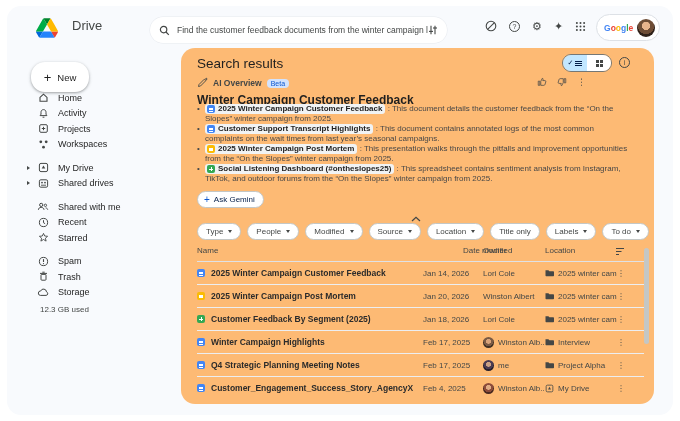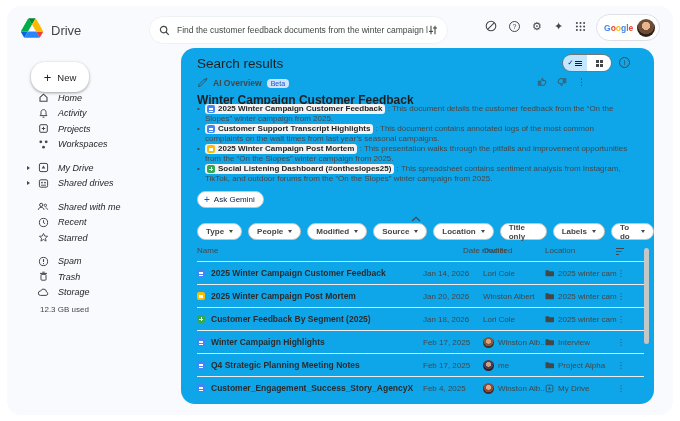--- a/index.html
+++ b/index.html
@@ -1,46 +1,46 @@
 <!DOCTYPE html>
 <html><head>
 <meta charset="utf-8">
 <style>
   html,body{margin:0;padding:0;}
   body{width:680px;height:421px;background:#fff;font-family:"Liberation Sans",sans-serif;position:relative;overflow:hidden;-webkit-font-smoothing:antialiased;}
   .app{position:absolute;left:7px;top:6px;width:666px;height:409px;background:#f8fafd;border-radius:14px;}
 
   
-  .brand{position:absolute;left:14px;top:12px;display:flex;align-items:flex-end;gap:8px;}
+  .brand{position:absolute;left:29px;top:12px;display:flex;align-items:flex-start;gap:14px;}
   .brand-name{font-size:13px;color:#444746;}
   .searchbar{position:absolute;left:143px;top:11px;width:297px;height:26px;background:#fff;border-radius:13px;display:flex;align-items:center;padding:0 9px;box-sizing:border-box;box-shadow:0 0 0 0.5px #e6e9ee;}
   .searchbar .query{flex:1;font-size:8.5px;color:#444746;margin-left:7px;white-space:nowrap;overflow:hidden;}
   .top-icons{position:absolute;left:478px;top:14px;display:flex;align-items:center;gap:12px;}
   .ring{width:11px;height:11px;border:1px solid #444746;border-radius:50%;display:flex;align-items:center;justify-content:center;font-size:7px;color:#444746;box-sizing:border-box;}
   .glyph{font-size:11px;color:#444746;line-height:11px;}
   .account{position:absolute;left:589px;top:8px;width:64px;height:27px;background:#fff;border:1px solid #dde1e6;border-radius:14px;display:flex;align-items:center;justify-content:space-between;padding:0 4px 0 7px;box-sizing:border-box;}
   .glogo{font-size:8.5px;font-weight:bold;letter-spacing:0;}
   .glogo span:nth-child(1){color:#4285F4}.glogo span:nth-child(2){color:#EA4335}
   .glogo span:nth-child(3){color:#FBBC05}.glogo span:nth-child(4){color:#4285F4}
   .glogo span:nth-child(5){color:#34A853}.glogo span:nth-child(6){color:#EA4335}
   .avatar{width:18px;height:18px;border-radius:50%;background:radial-gradient(circle at 50% 38%,#e8b48c 0 28%,#6d4c35 30% 56%,#2f2119 58%);}
 
   
   .new-btn{position:absolute;left:24px;top:56px;width:58px;height:30px;background:#fff;border:none;border-radius:14px;display:flex;align-items:center;justify-content:center;gap:6px;font-size:9.5px;color:#1f1f1f;box-shadow:0 1px 2px rgba(60,64,67,.3),0 1px 3px 1px rgba(60,64,67,.15);cursor:pointer;font-family:inherit;}
   .new-btn .plus{font-size:13px;color:#1f1f1f;font-weight:400;}
   .nav{position:absolute;left:30px;top:84px;width:140px;}
-  .nav-item{display:flex;align-items:center;height:15.5px;gap:9px;position:relative;cursor:pointer;font-style:italic;}
+  .nav-item{display:flex;align-items:center;height:15.5px;gap:9px;position:relative;cursor:pointer;}
   .nav-item .nic{width:12px;display:flex;justify-content:center;}
   .nav-item .nlabel{font-size:9px;color:#1f1f1f;white-space:nowrap;}
   .gap8{height:8px;}
   .exp{position:absolute;left:-10px;width:0;height:0;border-left:3.5px solid #444746;border-top:2.5px solid transparent;border-bottom:2.5px solid transparent;}
   .storage-used{font-size:8px;color:#444746;margin-left:3px;margin-top:5px;}
 
   
-  .card{position:absolute;left:174px;top:42px;width:473px;height:356px;background:#0ea5e9;border-radius:14px;}
+  .card{position:absolute;left:174px;top:42px;width:473px;height:356px;background:#fdba74;border-radius:14px;}
   .card-title{position:absolute;left:16px;top:8px;font-size:13.5px;color:#1f1f1f;}
   .view-toggle{position:absolute;left:381px;top:6px;display:flex;border:1px solid #747775;border-radius:9px;overflow:hidden;height:16px;}
   .seg{width:24px;display:flex;align-items:center;justify-content:center;gap:2px;background:#fff;cursor:pointer;}
   .seg.selected{background:#c2e7ff;}
   .check{font-size:7px;color:#041e49;}
   .listicon{width:7px;height:5px;background:repeating-linear-gradient(to bottom,#041e49 0 1px,transparent 1px 2px);}
   .gridicon{width:7px;height:7px;background-image:linear-gradient(#444746,#444746),linear-gradient(#444746,#444746),linear-gradient(#444746,#444746),linear-gradient(#444746,#444746);background-size:3px 3px;background-position:0 0,4px 0,0 4px,4px 4px;background-repeat:no-repeat;}
   .info-ic{position:absolute;left:438px;top:9px;}
 
   .ai-row{position:absolute;left:16px;top:29px;right:16px;display:flex;align-items:flex-end;gap:5px;}
@@ -55,21 +55,21 @@
   .chip{display:inline-flex;align-items:center;gap:3px;background:#f1f3f4;border-radius:3px;padding:0 3px 0 2px;height:10px;vertical-align:bottom;cursor:pointer;}
   .chip b{font-size:8px;color:#1f1f1f;}
   .fic{width:8px;height:8px;border-radius:2px;display:inline-block;flex:none;background-repeat:no-repeat;}
   .fic.docs{background-color:#4285f4;background-image:linear-gradient(#fff,#fff),linear-gradient(#fff,#fff),linear-gradient(#fff,#fff);background-size:4px 1px;background-position:2px 2.5px,2px 4px,2px 5.5px;}
   .fic.slides{background-color:#fbbc04;background-image:linear-gradient(#fff,#fff);background-size:4px 3px;background-position:2px 2.5px;}
   .fic.sheets{background-color:#34a853;background-image:linear-gradient(#fff,#fff),linear-gradient(#fff,#fff);background-size:4px 1px,1px 4px;background-position:2px 3.5px,3.5px 2px;}
   .ask-gemini{position:absolute;left:16px;top:143px;height:15px;display:inline-flex;align-items:center;gap:4px;border:1px solid #c4c7c5;border-radius:9px;padding:0 8px 0 6px;font-size:8px;color:#041e49;background:#fff;cursor:pointer;}
   .ask-gemini .plus{color:#0b57d0;font-size:10px;}
   .collapse{position:absolute;left:230px;top:160px;cursor:pointer;}
 
-  .chips-row{position:absolute;left:16px;top:175px;display:flex;gap:6px;font-weight:bold;}
+  .chips-row{position:absolute;left:16px;top:175px;display:flex;gap:6px;}
   .fchip{height:15px;border:1px solid #c4c7c5;border-radius:9px;display:flex;align-items:center;padding:0 8px;font-size:8px;color:#444746;background:#fff;cursor:pointer;gap:5px;}
   .darr{width:0;height:0;border-top:3px solid #444746;border-left:2.5px solid transparent;border-right:2.5px solid transparent;}
 
   .thead{position:absolute;left:16px;top:193px;right:10px;height:20px;border-bottom:1px solid #dfe1e5;}
   .thead span{font-size:8px;color:#444746;}
   .trows{position:absolute;left:16px;top:214px;right:10px;}
   .trow{height:22px;border-bottom:1px solid #eceef1;position:relative;cursor:pointer;}
   .trow:last-child{border-bottom:none;}
   .cell{position:absolute;top:0;height:22px;display:flex;align-items:center;font-size:8px;color:#444746;}
   .c-name{left:0;width:220px;gap:6px;}

